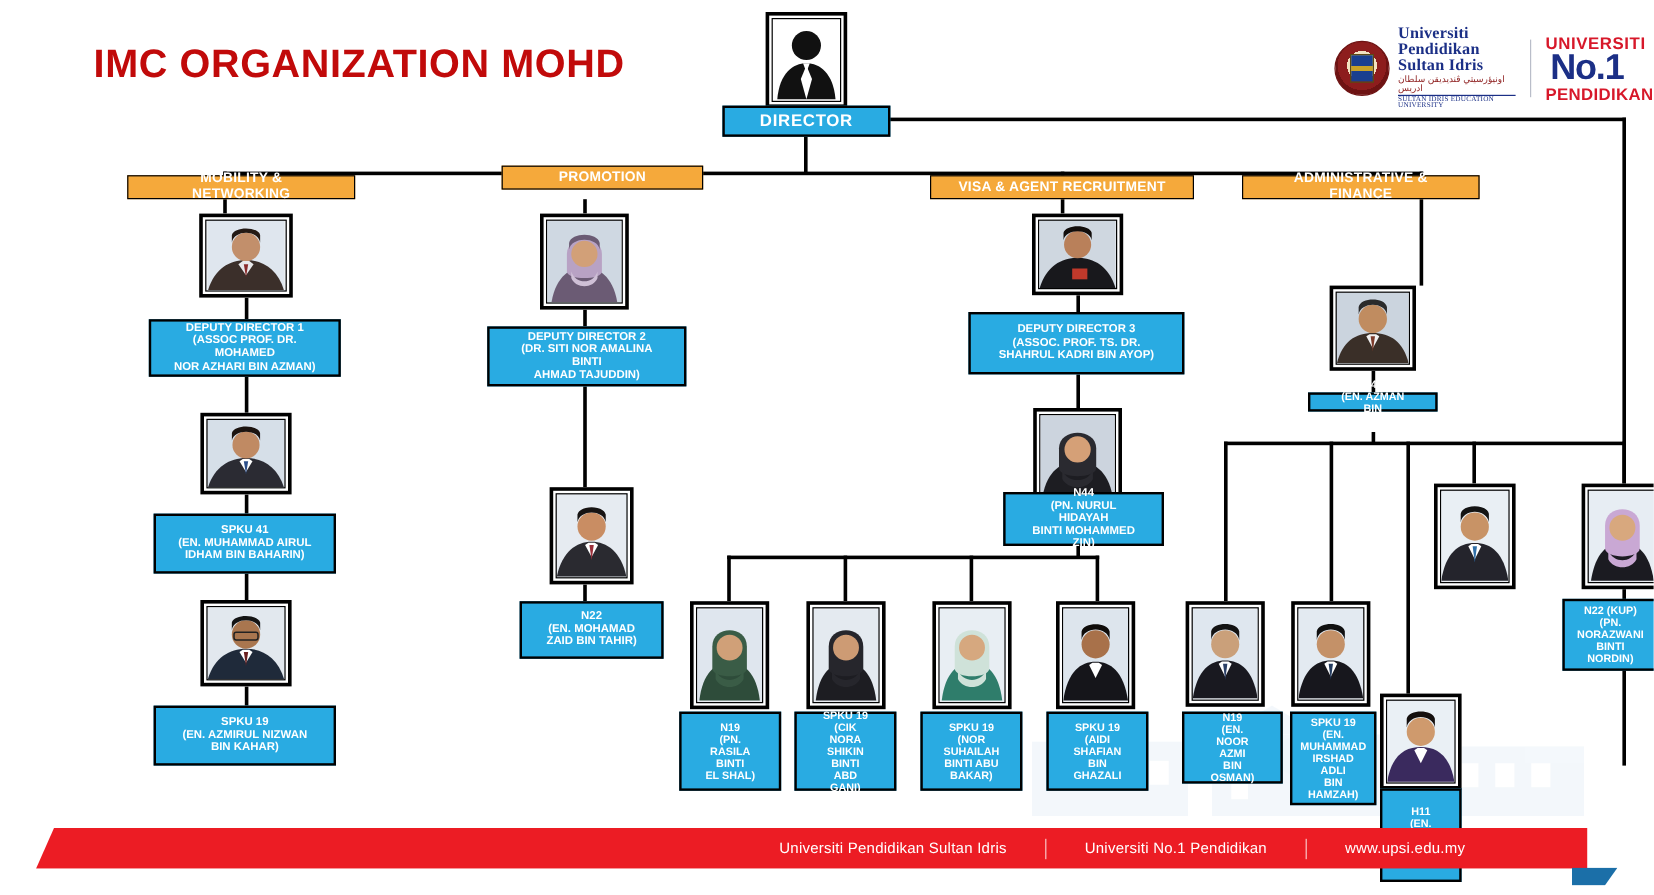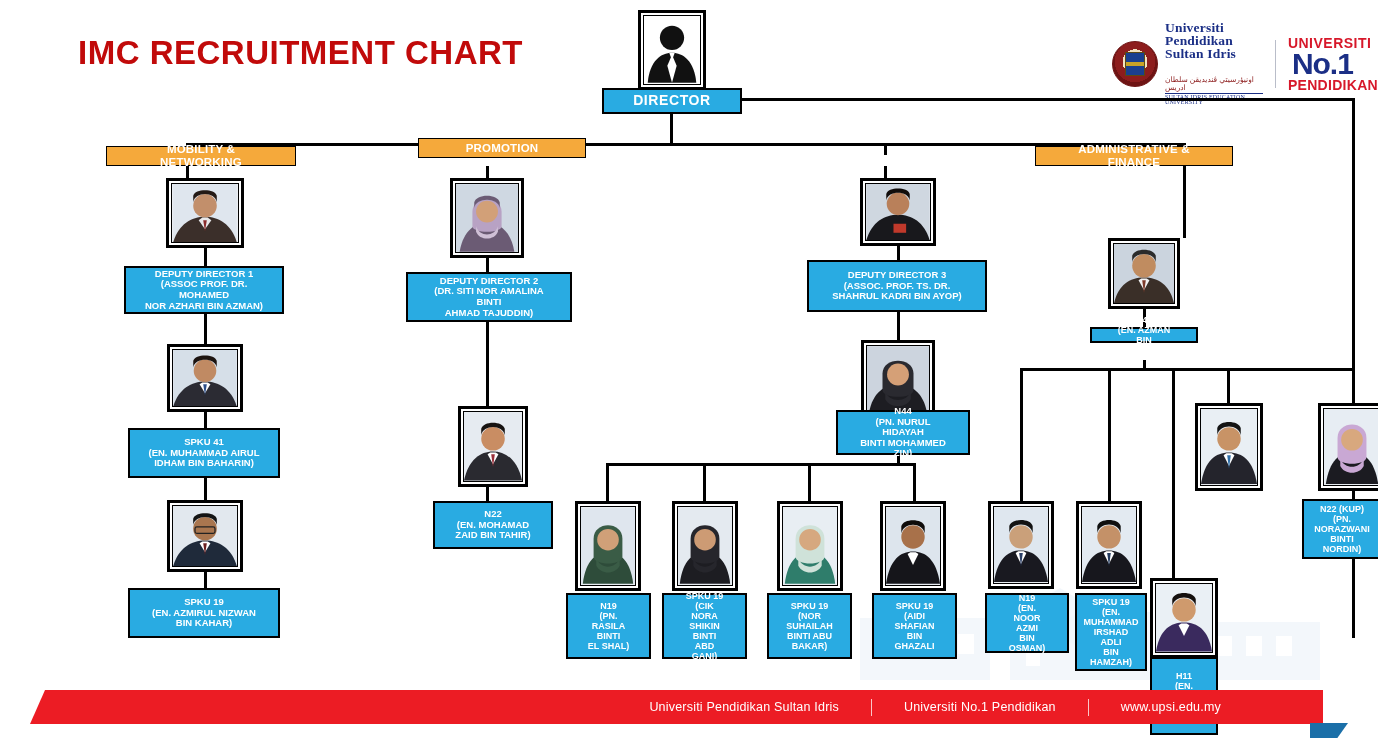--- a/index.html
+++ b/index.html
@@ -31,21 +31,21 @@
     content: ""; position: absolute; left: 50%; top: 50%;
     width: 18px; height: 22px; transform: translate(-50%,-50%);
     background: linear-gradient(#1a3f8f 0 40%, #c9a227 40% 60%, #1a3f8f 60% 100%);
     border: 1px solid #5c4a14;
   }
   .logo-words { line-height: .95; }
   .logo-words .lw {
     font-family: "Liberation Serif", serif; color: #1b2f86;
     font-size: 13.5px; font-weight: bold; letter-spacing: .2px; display: block;
   }
-  .logo-words .jawi { font-size: 7.5px; color: #8d1d1d; display: block; margin-top: 16px; }
+  .logo-words .jawi { font-size: 7.5px; color: #8d1d1d; display: block; margin-top: 2px; }
   .logo-words .eng {
     font-family: "Liberation Serif", serif; font-size: 6px; color: #1b2f86;
     border-top: 1px solid #1b2f86; margin-top: 2px; padding-top: 1px; letter-spacing: .2px; display: block;
   }
   .logo-sep { width: 1px; height: 48px; background: #b9bdc9; }
   .logo-no1 { line-height: 1; text-align: left; }
   .logo-no1 .l1 { font-size: 14px; font-weight: bold; color: #d7182a; letter-spacing: .5px; display: block; }
   .logo-no1 .l2 { font-size: 30px; font-weight: bold; color: #1b2f86; letter-spacing: -1px; display: block; margin: -1px 4px; }
   .logo-no1 .l3 { font-size: 14px; font-weight: bold; color: #d7182a; letter-spacing: .3px; display: block; }
   .photo {
@@ -95,21 +95,21 @@
   .watermark {
     position: absolute; left: 860px; bottom: 58px; width: 460px; height: 110px;
     opacity: .16; pointer-events: none;
   }
 </style>
 </head>
 <body>
 
 <div id="stage">
 
-  <div class="title">IMC RECRUITMENT CHART</div>
+  <div class="title">IMC ORGANIZATION MOHD</div>
 
   <div class="logo-wrap">
     <div class="logo-upsi">
       <div class="crest"></div>
       <div class="logo-words">
         <span class="lw">Universiti</span>
         <span class="lw">Pendidikan</span>
         <span class="lw">Sultan Idris</span>
         <span class="jawi">اونيؤرسيتي ڤنديديقن سلطان ادريس</span>
         <span class="eng">SULTAN IDRIS EDUCATION UNIVERSITY</span>
@@ -198,20 +198,21 @@
         <path d="M4 70 C6 47 18 38 30 38 C42 38 54 47 56 70 Z" fill="#111"></path>
         <path d="M30 40 L25 52 L30 70 L35 52 Z" fill="#fff"></path>
         <path d="M27 38 L30 46 L33 38 Z" fill="#fff"></path>
       </svg>
     </div>
   </div>
   <div class="box director" style="left:602px; top:88px; width:140px; height:26px;">DIRECTOR</div>
 
   <div class="box dept" style="left:106px; top:146px; width:190px; height:20px; font-size:11.5px;">MOBILITY &amp; NETWORKING</div>
   <div class="box dept" style="left:418px; top:138px; width:168px; height:20px; font-size:11.5px;text-align:right;">PROMOTION</div>
+  <div class="box dept" style="left:775px; top:146px; width:220px; height:20px; font-size:11.5px;">VISA &amp; AGENT RECRUITMENT</div>
   <div class="box dept" style="left:1035px; top:146px; width:198px; height:20px; font-size:11.5px;">ADMINISTRATIVE &amp; FINANCE</div>
 
   <div class="photo" style="left:166px; top:178px; width:78px; height:70px;">
     <div class="inner">
         <svg viewBox="0 0 70 64">
           <rect width="70" height="64" fill="#dfe6ee"></rect>
           <path d="M0 64 C6 44 20 36 35 36 C50 36 64 44 70 64 Z" fill="#3b2f2a"></path>
           <circle cx="35" cy="24" r="13" fill="#c28f6b"></circle>
           <path d="M22 20 C24 8 46 8 48 20 L48 13 C46 5 24 5 22 13 Z" fill="#241a15"></path>
           <path d="M28 40 L35 50 L42 40 L38 37 L32 37 Z" fill="#e8e8ea"></path>

